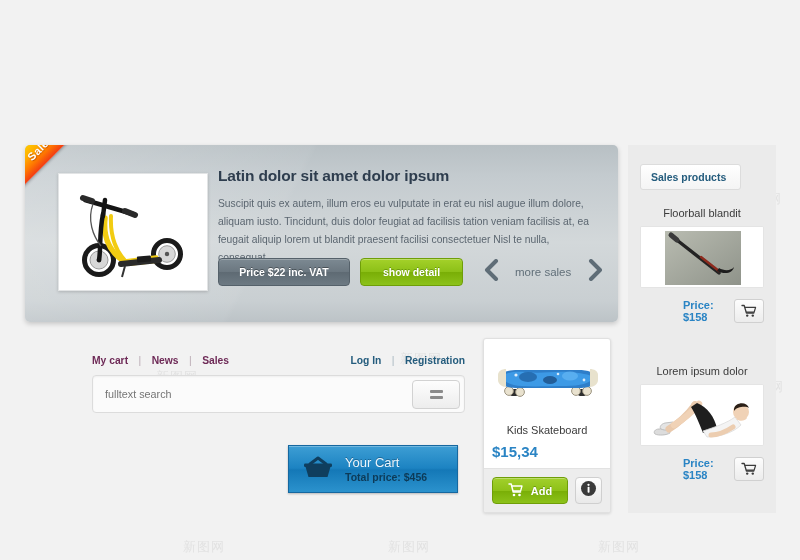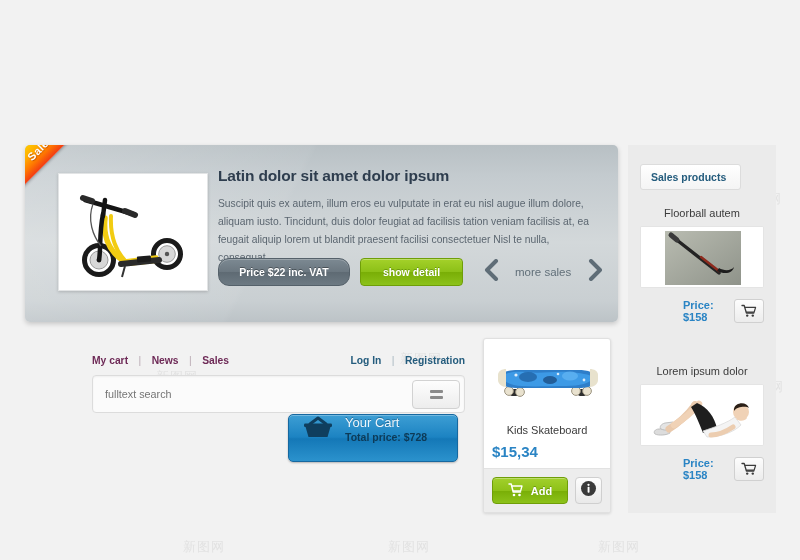--- a/index.html
+++ b/index.html
@@ -74,21 +74,21 @@
   }
   #hero-text {
     margin-top: 10px;
     color: #5b6670; font-size: 10.3px; line-height: 18px;
   }
   #hero-actions {
     position: absolute; left: 0; top: 113px;
     display: flex; align-items: center; gap: 10px;
   }
   .btn-price {
-    width: 132px; height: 28px; border-radius: 11px;
+    width: 132px; height: 28px; border-radius: 4px;
     background: linear-gradient(to bottom, #7c8992 0%, #6b7780 50%, #5e6a73 51%, #6d7a83 100%);
     border: 1px solid #55616a;
     color: #fff; font-size: 10.5px; font-weight: bold;
     display: flex; align-items: center; justify-content: center;
     text-shadow: 0 -1px 0 rgba(0,0,0,.35);
     box-shadow: inset 0 1px 0 rgba(255,255,255,.25);
     cursor: pointer;
   }
   .btn-detail {
     width: 103px; height: 28px; border-radius: 4px;
@@ -145,26 +145,26 @@
     background: linear-gradient(to bottom, #fdfdfd 0%, #ededed 100%);
     border: 1px solid #d2d2d2;
     display: flex; flex-direction: column; align-items: center; justify-content: center;
     gap: 3px; cursor: pointer;
   }
   #search-btn i {
     display: block; width: 13px; height: 3px; background: #8b8b8b; border-radius: 1px;
   }
 
   #cart-btn {
-    position: absolute; left: 288px; top: 414px;
-    width: 170px; height: 48px; border-radius: 5px;
+    position: absolute; left: 288px; top: 445px;
+    width: 170px; height: 48px; border-radius: 0;
     background: linear-gradient(to bottom, #3d9ed4 0%, #1c83c2 48%, #1478b7 52%, #2b92cd 100%);
     border: 1px solid #1668a0;
     box-shadow: inset 0 1px 0 rgba(255,255,255,.28), 0 1px 2px rgba(0,0,0,.25);
-    display: flex; align-items: flex-start; cursor: pointer;
+    display: flex; align-items: center; cursor: pointer;
   }
   #cart-icon { margin-left: 14px; }
   #cart-labels { margin-left: 12px; }
   #cart-title {
     color: #eaf5fc; font-size: 13px; line-height: 15px;
     text-shadow: 0 -1px 0 rgba(0,40,70,.4);
   }
   #cart-total {
     color: #0d3a57; font-size: 10.5px; font-weight: bold; line-height: 14px;
   }
@@ -357,21 +357,21 @@
   <div id="cart-btn">
     <span id="cart-icon">
       <svg width="30" height="24" viewBox="0 0 30 24">
         <path d="M7 9 L15 3 L23 9" fill="none" stroke="#0f3e5e" stroke-width="3" stroke-linecap="round" stroke-linejoin="round"></path>
         <path d="M2 10 L28 10 L24.5 22 L5.5 22 Z" fill="#0f3e5e"></path>
         <rect x="1" y="8.5" width="28" height="3.4" rx="1.2" fill="#0f3e5e"></rect>
       </svg>
     </span>
     <span id="cart-labels">
       <span id="cart-title" style="display:block">Your Cart</span>
-      <span id="cart-total" style="display:block">Total price: $728</span>
+      <span id="cart-total" style="display:block">Total price: $456</span>
     </span>
   </div>
 
   <div id="product-card">
     <div id="pc-img">
       <svg viewBox="0 0 112 72" width="112" height="72">
         <rect width="112" height="72" fill="#ffffff"></rect>
 
         <rect x="18" y="42" width="8" height="7" rx="2" fill="#2f2f2f"></rect>
         <rect x="86" y="42" width="8" height="7" rx="2" fill="#2f2f2f"></rect>
@@ -415,21 +415,21 @@
           </svg>
         </span>
       </div>
     </div>
   </div>
 
   <div id="sidebar">
     <div id="sidebar-head">Sales products</div>
 
     <div class="side-item" style="top:62px;">
-      <div class="side-name">Floorball autem</div>
+      <div class="side-name">Floorball blandit</div>
       <div class="side-img">
         <svg viewBox="0 0 124 62" width="124" height="62">
           <rect width="124" height="62" fill="#ffffff"></rect>
           <rect x="24" y="4" width="76" height="54" fill="#9ea295"></rect>
           <rect x="24" y="4" width="76" height="54" fill="url(#sg)"></rect>
           <defs>
             <linearGradient id="sg" x1="0" y1="0" x2="1" y2="1">
               <stop offset="0" stop-color="#b9bcb1"></stop>
               <stop offset="1" stop-color="#8f938a"></stop>
             </linearGradient>

